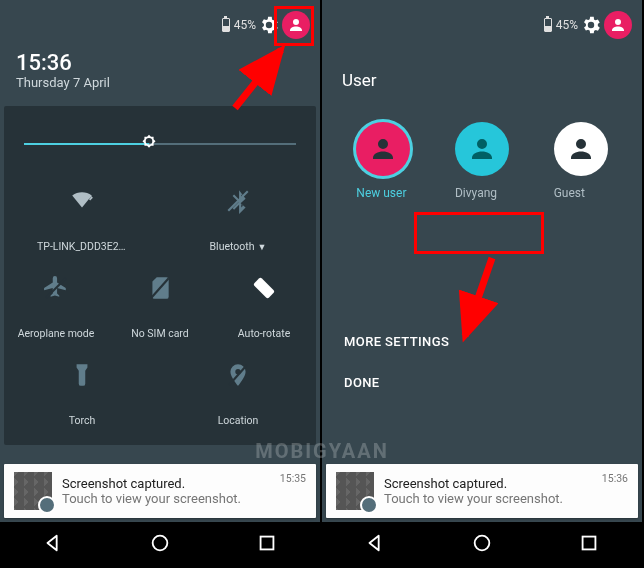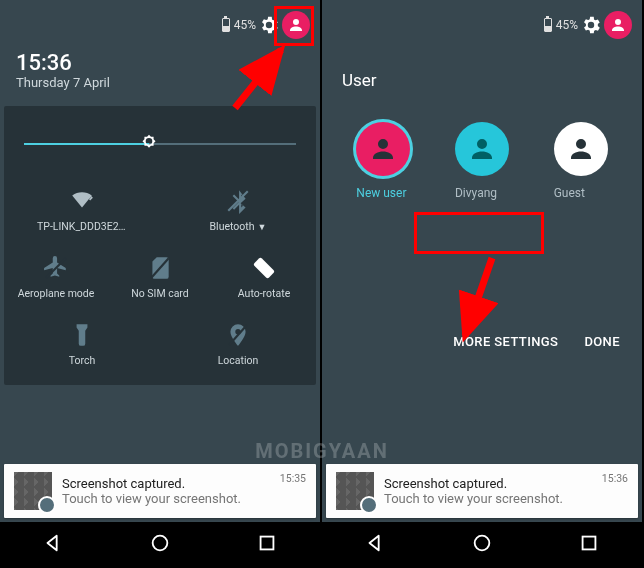--- a/index.html
+++ b/index.html
@@ -98,21 +98,21 @@
   .qs-tile {
     flex: 1;
     display: flex; flex-direction: column;
     align-items: center; justify-content: flex-start;
     gap: 6px;
     padding: 10px 4px 12px;
     color: #cfd8dc;
   }
   .qs-tile .ic { width: 26px; height: 26px; fill: #b0bec5; }
   .qs-tile .ic.off { fill: #607d8b; }
-  .qs-tile .lbl { font-size: 10.5px; text-align:right; white-space: nowrap; overflow: hidden; text-overflow: ellipsis; max-width: 90px;}
+  .qs-tile .lbl { font-size: 10.5px; text-align:right; white-space: nowrap; overflow: hidden; text-overflow: ellipsis; max-width: 90px; margin-top: 20px;}
   .qs-tile .lbl .caret { font-size: 9px; margin-left: 3px; }
   .spacer-flex { flex: 1; background: #37474f; }
   .notification {
     position: absolute;
     left: 4px; right: 4px; bottom: 50px;
     background: #fdfdfd;
     color: #333;
     display: flex; align-items: center;
     padding: 8px 10px;
     gap: 10px;
@@ -156,20 +156,21 @@
   .avatar.selected { background:#e91e63; box-shadow: 0 0 0 3px #4dd0e1; }
   .avatar.selected svg { fill:#263238; }
   .avatar.teal { background:#26c6da; }
   .avatar.teal svg { fill:#006064; }
   .user-item .nm { font-size: 12px; color:#b0bec5; }
   .user-item .nm.active { color:#4dd0e1; }
   .user-actions {
     display:flex; justify-content:flex-end; gap: 26px;
     padding: 14px 22px;
     margin-top: 110px;
+    flex-direction: column;
   }
   .user-actions .act { font-size: 13px; font-weight:500; color:#fff; letter-spacing: .4px;}
   .arrow { position:absolute; pointer-events:none; }
   .arrow svg { display:block; }
   .watermark {
     position:absolute; left:50%; top: 439px; transform:translateX(-50%);
     font-size: 20px; font-weight:700; letter-spacing: 2px;
     color: rgba(255,255,255,0.22);
     pointer-events:none;
     white-space: nowrap;

